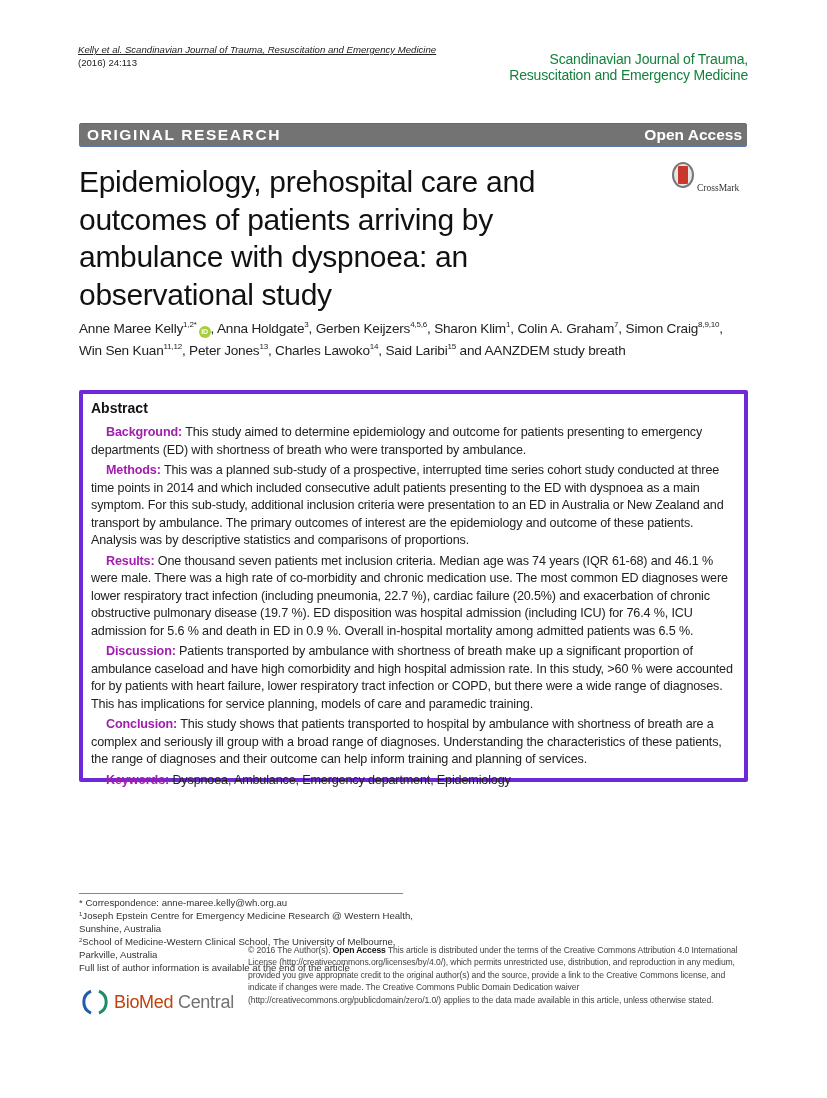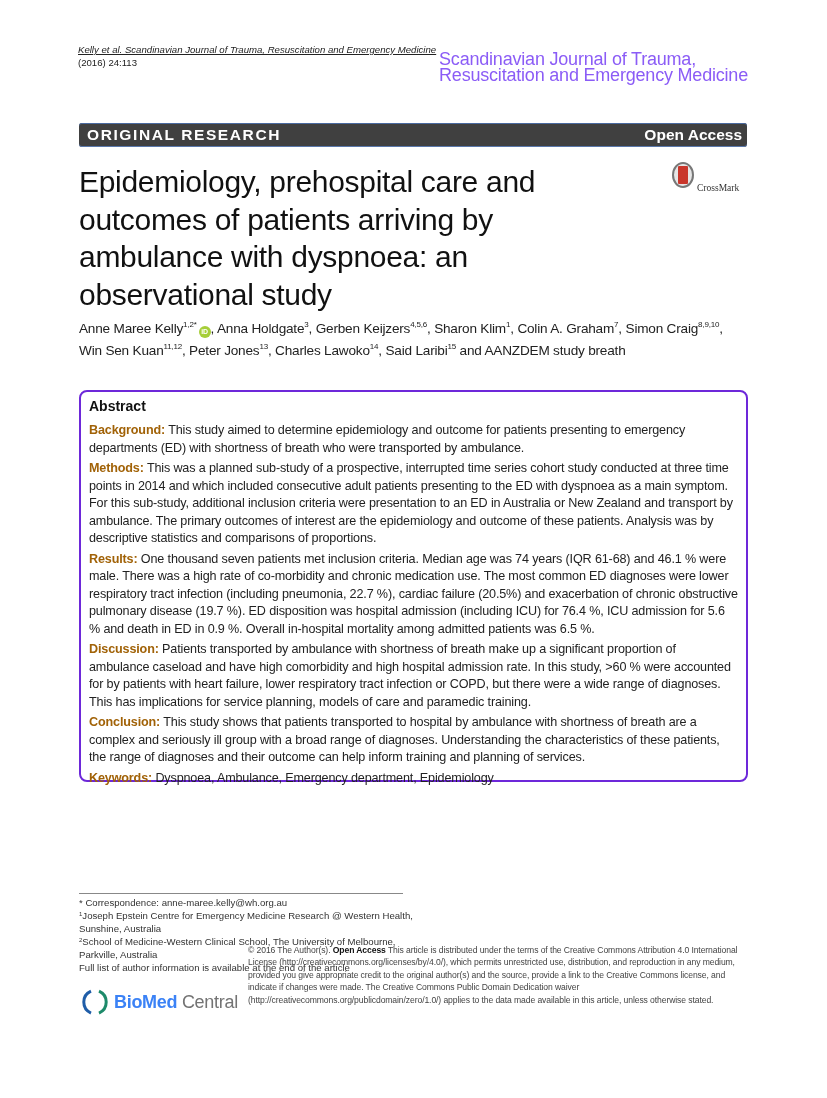--- a/index.html
+++ b/index.html
@@ -1,49 +1,49 @@
 <!DOCTYPE html>
 <html><head>
 <meta charset="utf-8">
 <style>
   html, body { margin: 0; padding: 0; background: #ffffff; }
   body { width: 827px; height: 1098px; position: relative; overflow: hidden; font-family: "Liberation Sans", "DejaVu Sans", sans-serif; color: #1a1a1a; }
   .abs { position: absolute; }
   .hdr-left { left: 78px; top: 43px; font-size: 9.6px; line-height: 13px; color: #222; }
   .hdr-left .cite { font-style: italic; text-decoration: underline; }
-  .hdr-right { right: 79px; top: 51px; font-size: 18px; line-height: 16px; color: #8b5cf6; letter-spacing: -0.2px; }
+  .hdr-right { right: 79px; top: 51px; text-align: right; font-size: 14px; line-height: 16px; color: #15803d; letter-spacing: -0.2px; }
 
-  .banner { left: 79px; top: 123px; width: 668px; height: 24px; background: #404040; border-radius: 3px; box-shadow: 0 1px 0 #4a6aa0 inset, 0 -1px 0 #5a78ab inset; }
+  .banner { left: 79px; top: 123px; width: 668px; height: 24px; background: #737373; border-radius: 3px; box-shadow: 0 1px 0 #4a6aa0 inset, 0 -1px 0 #5a78ab inset; }
   .banner .b-left { position: absolute; left: 8px; top: 3px; font-size: 15.5px; font-weight: bold; letter-spacing: 1.6px; color: #ffffff; }
   .banner .b-right { position: absolute; right: 5px; top: 3px; font-size: 15.5px; font-weight: bold; color: #ffffff; }
 
   .crossmark { left: 672px; top: 156px; display: flex; align-items: center; gap: 3px; }
   .crossmark .cm-badge { width: 22px; height: 26px; border-radius: 50%; background: #e6e6e6; border: 2px solid #777; position: relative; box-sizing: border-box; overflow: hidden; }
   .crossmark .cm-badge::before { content: ""; position: absolute; left: 4px; top: 2px; width: 10px; height: 18px; background: #c9362b; border-radius: 1px; }
   .crossmark .cm-label { font-size: 9.5px; color: #333; font-family: "Liberation Serif", serif; margin-top: 27px; }
 
   .title { left: 79px; top: 163px; width: 500px; font-size: 30px; line-height: 37.5px; color: #111; letter-spacing: -0.3px; }
 
   .authors { left: 79px; top: 318px; width: 680px; font-size: 13.6px; line-height: 21.5px; color: #222; letter-spacing: -0.2px; }
   .authors sup { font-size: 8px; vertical-align: 6px; line-height: 0; }
   .orcid { display: inline-block; width: 12px; height: 12px; border-radius: 50%; background: #a6ce39; color: #fff; font-size: 7px; font-weight: bold; text-align: center; line-height: 12px; vertical-align: -1px; margin-left: 2px; }
 
-  .abstract-box { left: 79px; top: 390px; width: 669px; height: 392px; border: 2px solid #6d28d9; border-radius: 8px; box-sizing: border-box; padding: 6px 8px 0 8px; }
+  .abstract-box { left: 79px; top: 390px; width: 669px; height: 392px; border: 4px solid #6d28d9; border-radius: 2px; box-sizing: border-box; padding: 6px 8px 0 8px; }
   .abstract-box h2 { margin: 0 0 8px 0; font-size: 14px; font-weight: bold; color: #111; }
   .abstract-box p { margin: 0 0 3px 0; font-size: 12.6px; line-height: 17.5px; color: #222; letter-spacing: -0.15px; }
-  .abstract-box p b { font-weight: bold; color: #a16207; }
+  .abstract-box p b { font-weight: bold; color: #a21caf; margin-left: 15px; }
 
   .fn-rule { left: 79px; top: 893px; width: 324px; height: 1px; background: #888; }
   .footnotes { left: 79px; top: 896px; width: 340px; font-size: 9.6px; line-height: 13px; color: #333; }
   .footnotes sup { font-size: 6px; vertical-align: 3px; line-height: 0; }
 
   .bmc { left: 80px; top: 987px; display: flex; align-items: center; gap: 4px; }
   .bmc .bmc-ring { width: 30px; height: 30px; position: relative; }
   .bmc .bmc-name { font-size: 18px; letter-spacing: -0.3px; }
-  .bmc .bmc-bio { font-weight: bold; color: #3b82f6; }
+  .bmc .bmc-bio { font-weight: normal; color: #c2410c; }
   .bmc .bmc-central { color: #737373; }
 
   .license { left: 248px; top: 944px; width: 505px; font-size: 8.6px; line-height: 12.4px; color: #444; letter-spacing: -0.1px; }
   .license b { color: #111; }
 </style>
 </head>
 <body>
 
 <div class="abs hdr-left">
   <div><span class="cite">Kelly et al. Scandinavian Journal of Trauma, Resuscitation and Emergency Medicine</span></div>

